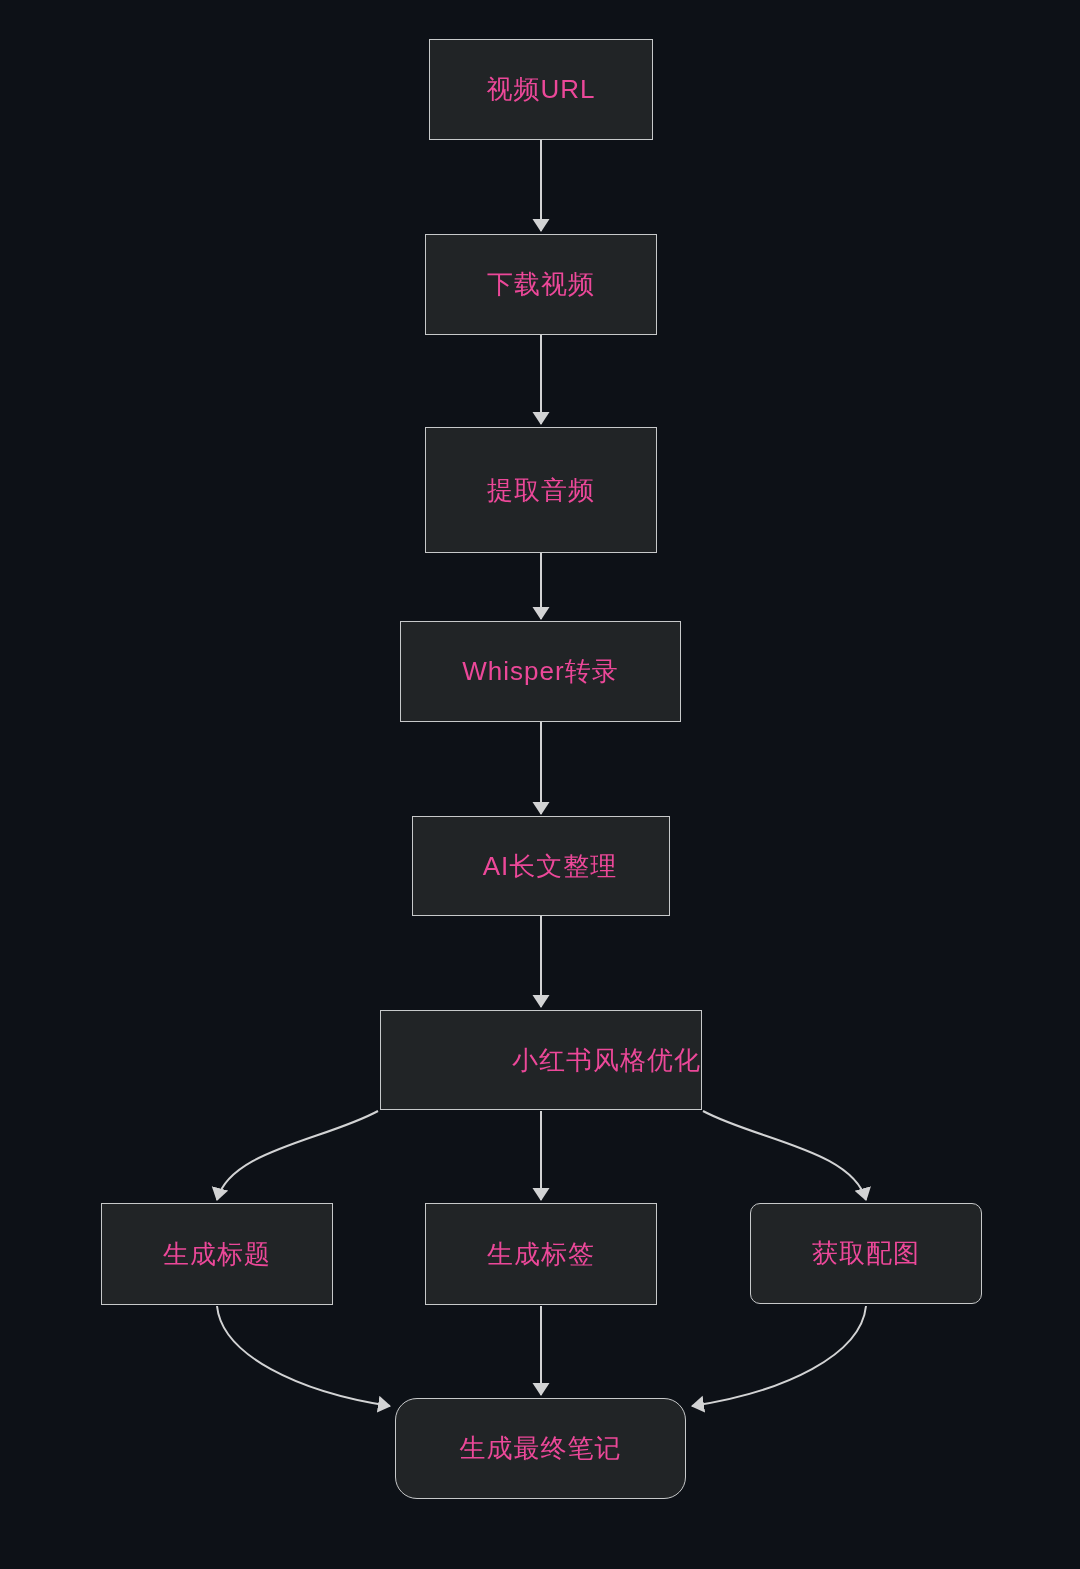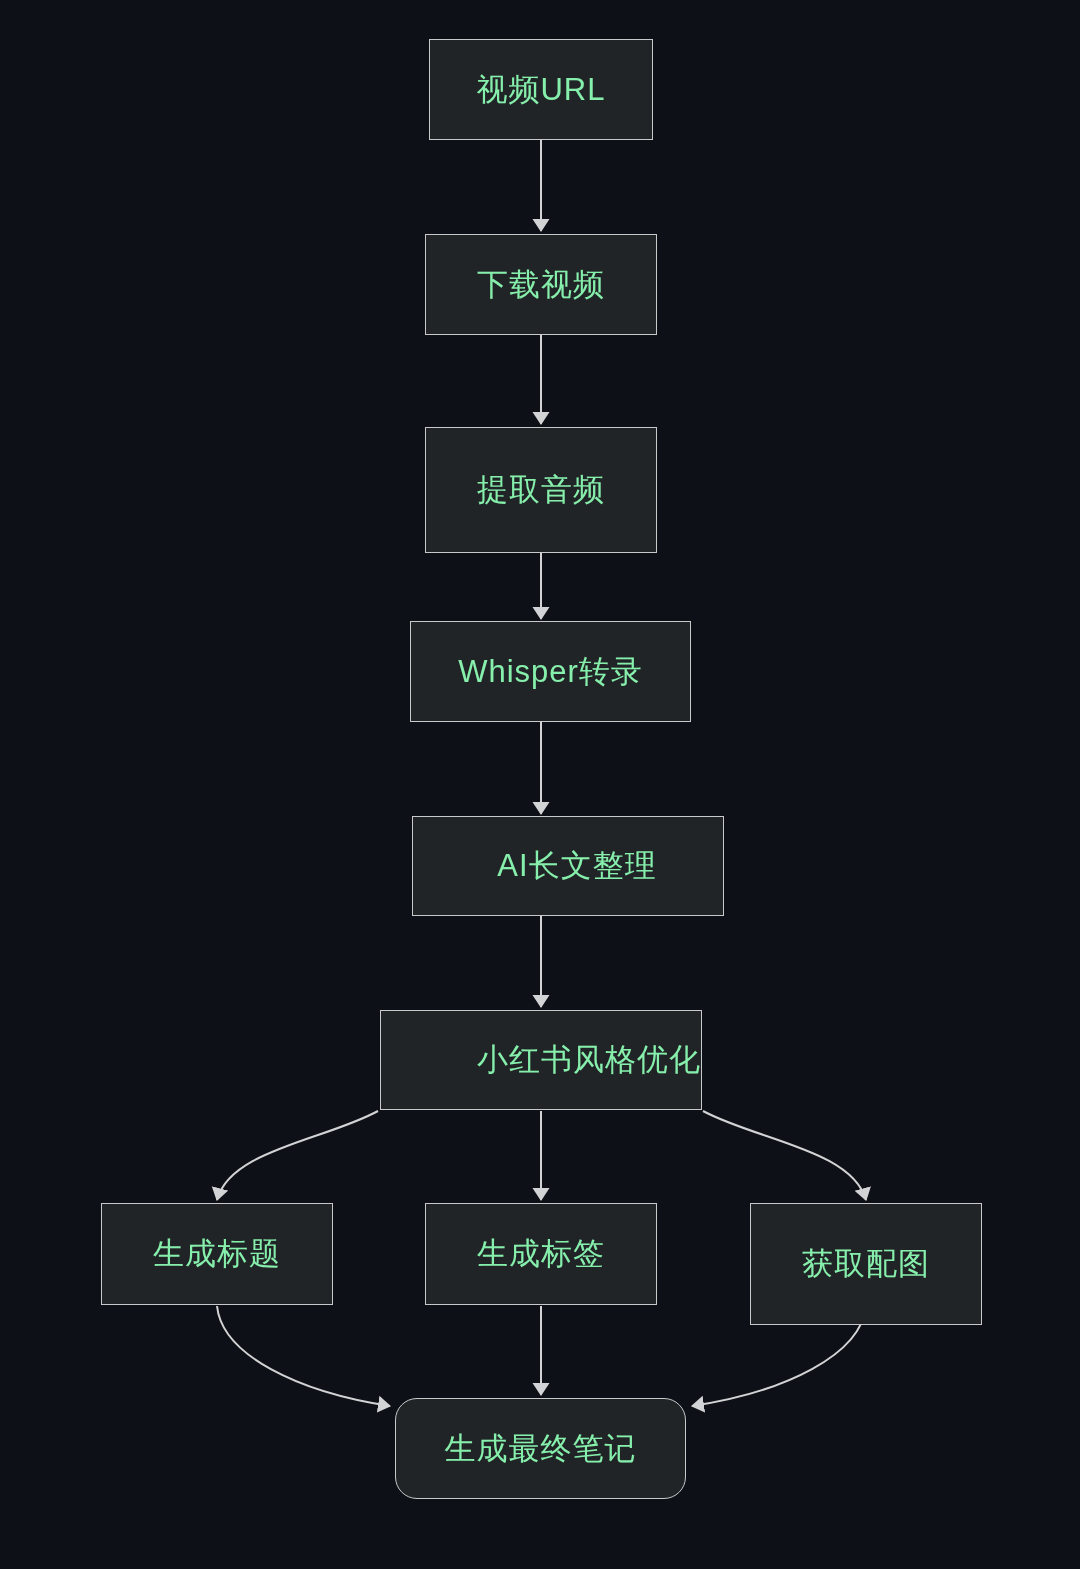--- a/index.html
+++ b/index.html
@@ -30,22 +30,22 @@
   .node {
     position: absolute;
     box-sizing: border-box;
     background: #212426;
     border: 1.5px solid #c7c9ca;
     display: flex;
     align-items: center;
     justify-content: center;
   }
   .node-label {
-    color: #86efac;
-    font-size: 31px;
+    color: #ec4899;
+    font-size: 26px;
     font-weight: 400;
     letter-spacing: 1px;
     white-space: nowrap;
   }
 </style>
 </head>
 <body>
 
 <div class="canvas">
 
@@ -76,41 +76,41 @@
   </div>
 
   <div class="node" style="left:425px; top:234px; width:232px; height:101px;text-align:center;">
     <span class="node-label">下载视频</span>
   </div>
 
   <div class="node" style="left:425px; top:427px; width:232px; height:126px;">
     <span class="node-label">提取音频</span>
   </div>
 
-  <div class="node" style="left:410px; top:621px; width:281px; height:101px;">
+  <div class="node" style="left:400px; top:621px; width:281px; height:101px;">
     <span class="node-label">Whisper转录</span>
   </div>
 
-  <div class="node" style="left:412px; top:816px; width:312px; height:100px;padding-left:18px;">
+  <div class="node" style="left:412px; top:816px; width:258px; height:100px;padding-left:18px;">
     <span class="node-label">AI长文整理</span>
   </div>
 
   <div class="node" style="left:380px; top:1010px; width:322px; height:100px;justify-content:flex-end;">
     <span class="node-label">小红书风格优化</span>
   </div>
 
   <div class="node" style="left:101px; top:1203px; width:232px; height:102px;">
     <span class="node-label">生成标题</span>
   </div>
 
   <div class="node" style="left:425px; top:1203px; width:232px; height:102px;">
     <span class="node-label">生成标签</span>
   </div>
 
-  <div class="node" style="left:750px; top:1203px; width:232px; height:122px;">
+  <div class="node" style="left:750px; top:1203px; width:232px; height:101px;border-radius:10px;">
     <span class="node-label">获取配图</span>
   </div>
 
   <div class="node" style="left:395px; top:1398px; width:291px; height:101px;border-radius:22px;">
     <span class="node-label">生成最终笔记</span>
   </div>
 
 </div>
 
 </body></html>

